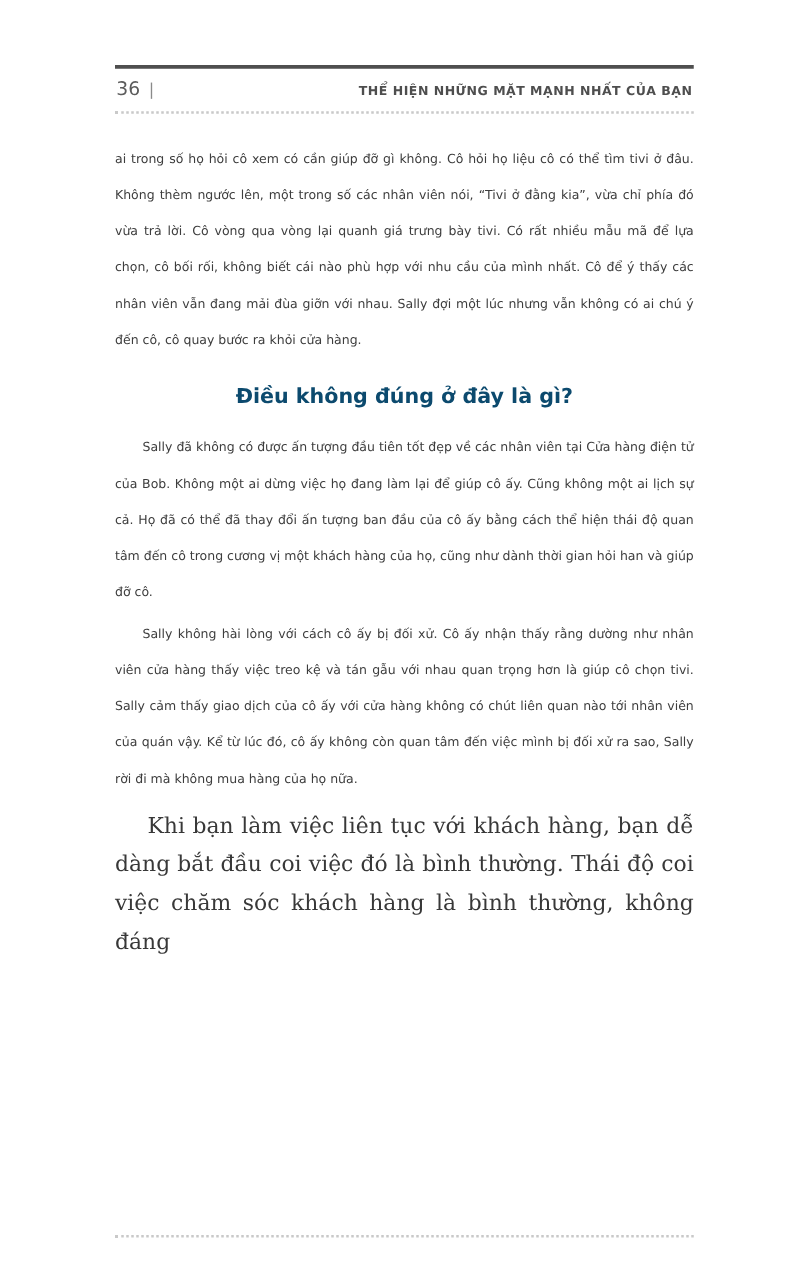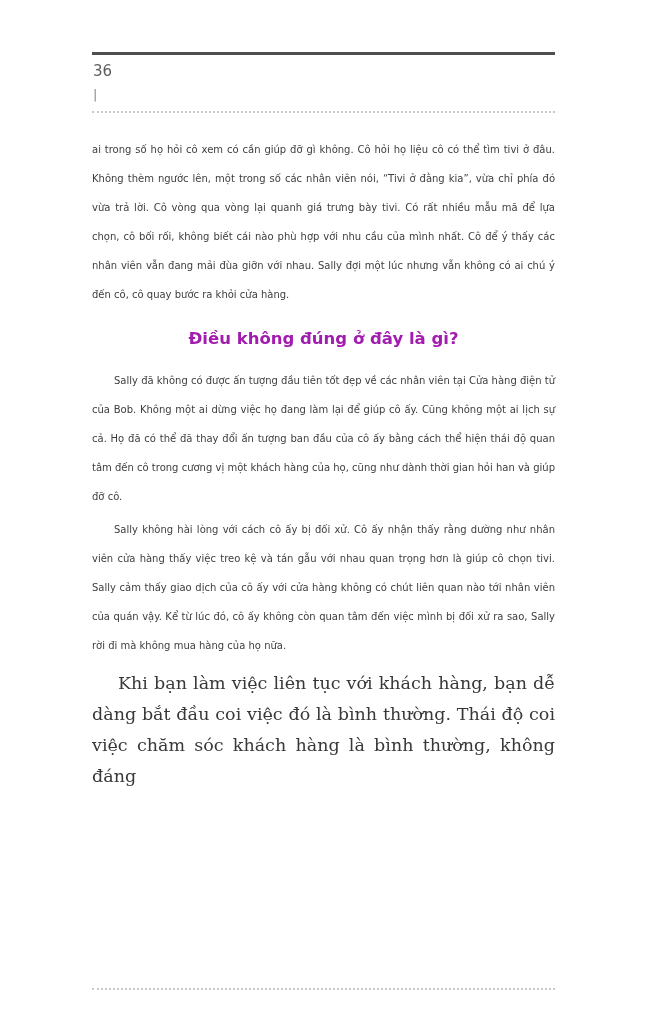--- a/index.html
+++ b/index.html
@@ -30,21 +30,20 @@
   .header-row {
     display: flex;
     align-items: baseline;
     justify-content: space-between;
     padding: 7px 1px 9px 1px;
   }
   .header-left {
     display: flex;
     align-items: baseline;
     gap: 7px;
-    flex-direction: column;
   }
   .page-num {
     font-size: 15px;
     color: #5c5c5c;
   }
   .page-sep {
     font-size: 13px;
     color: #8a8a8a;
   }
   .running-head {
@@ -69,21 +68,21 @@
     color: #3d3d3d;
   }
   .para.indent {
     text-indent: 22px;
   }
   .section-heading {
     margin: 20px 0 18px 0;
     text-align: center;
     font-size: 16.5px;
     font-weight: 700;
-    color: #a21caf;
+    color: #0c4a6e;
   }
   .para.serif {
     font-family: "DejaVu Serif", "Liberation Serif", serif;
     font-size: 17.5px;
     line-height: 31px;
     text-indent: 26px;
     margin-top: 8px;
     color: #383838;
   }
   
@@ -101,20 +100,21 @@
 
 <div class="page">
 
   <header class="page-header">
     <div class="top-rule"></div>
     <div class="header-row">
       <span class="header-left">
         <span class="page-num">36</span>
         <span class="page-sep">|</span>
       </span>
+      <span class="running-head">THỂ HIỆN NHỮNG MẶT MẠNH NHẤT CỦA BẠN</span>
     </div>
     <div class="dotted"></div>
   </header>
 
   <main class="page-body">
     <p class="para">ai trong số họ hỏi cô xem có cần giúp đỡ gì không. Cô hỏi họ liệu cô có thể tìm tivi ở đâu. Không thèm ngước lên, một trong số các nhân viên nói, “Tivi ở đằng kia”, vừa chỉ phía đó vừa trả lời. Cô vòng qua vòng lại quanh giá trưng bày tivi. Có rất nhiều mẫu mã để lựa chọn, cô bối rối, không biết cái nào phù hợp với nhu cầu của mình nhất. Cô để ý thấy các nhân viên vẫn đang mải đùa giỡn với nhau. Sally đợi một lúc nhưng vẫn không có ai chú ý đến cô, cô quay bước ra khỏi cửa hàng.</p>
 
     <h2 class="section-heading">Điều không đúng ở đây là gì?</h2>
 
     <p class="para indent">Sally đã không có được ấn tượng đầu tiên tốt đẹp về các nhân viên tại Cửa hàng điện tử của Bob. Không một ai dừng việc họ đang làm lại để giúp cô ấy. Cũng không một ai lịch sự cả. Họ đã có thể đã thay đổi ấn tượng ban đầu của cô ấy bằng cách thể hiện thái độ quan tâm đến cô trong cương vị một khách hàng của họ, cũng như dành thời gian hỏi han và giúp đỡ cô.</p>

